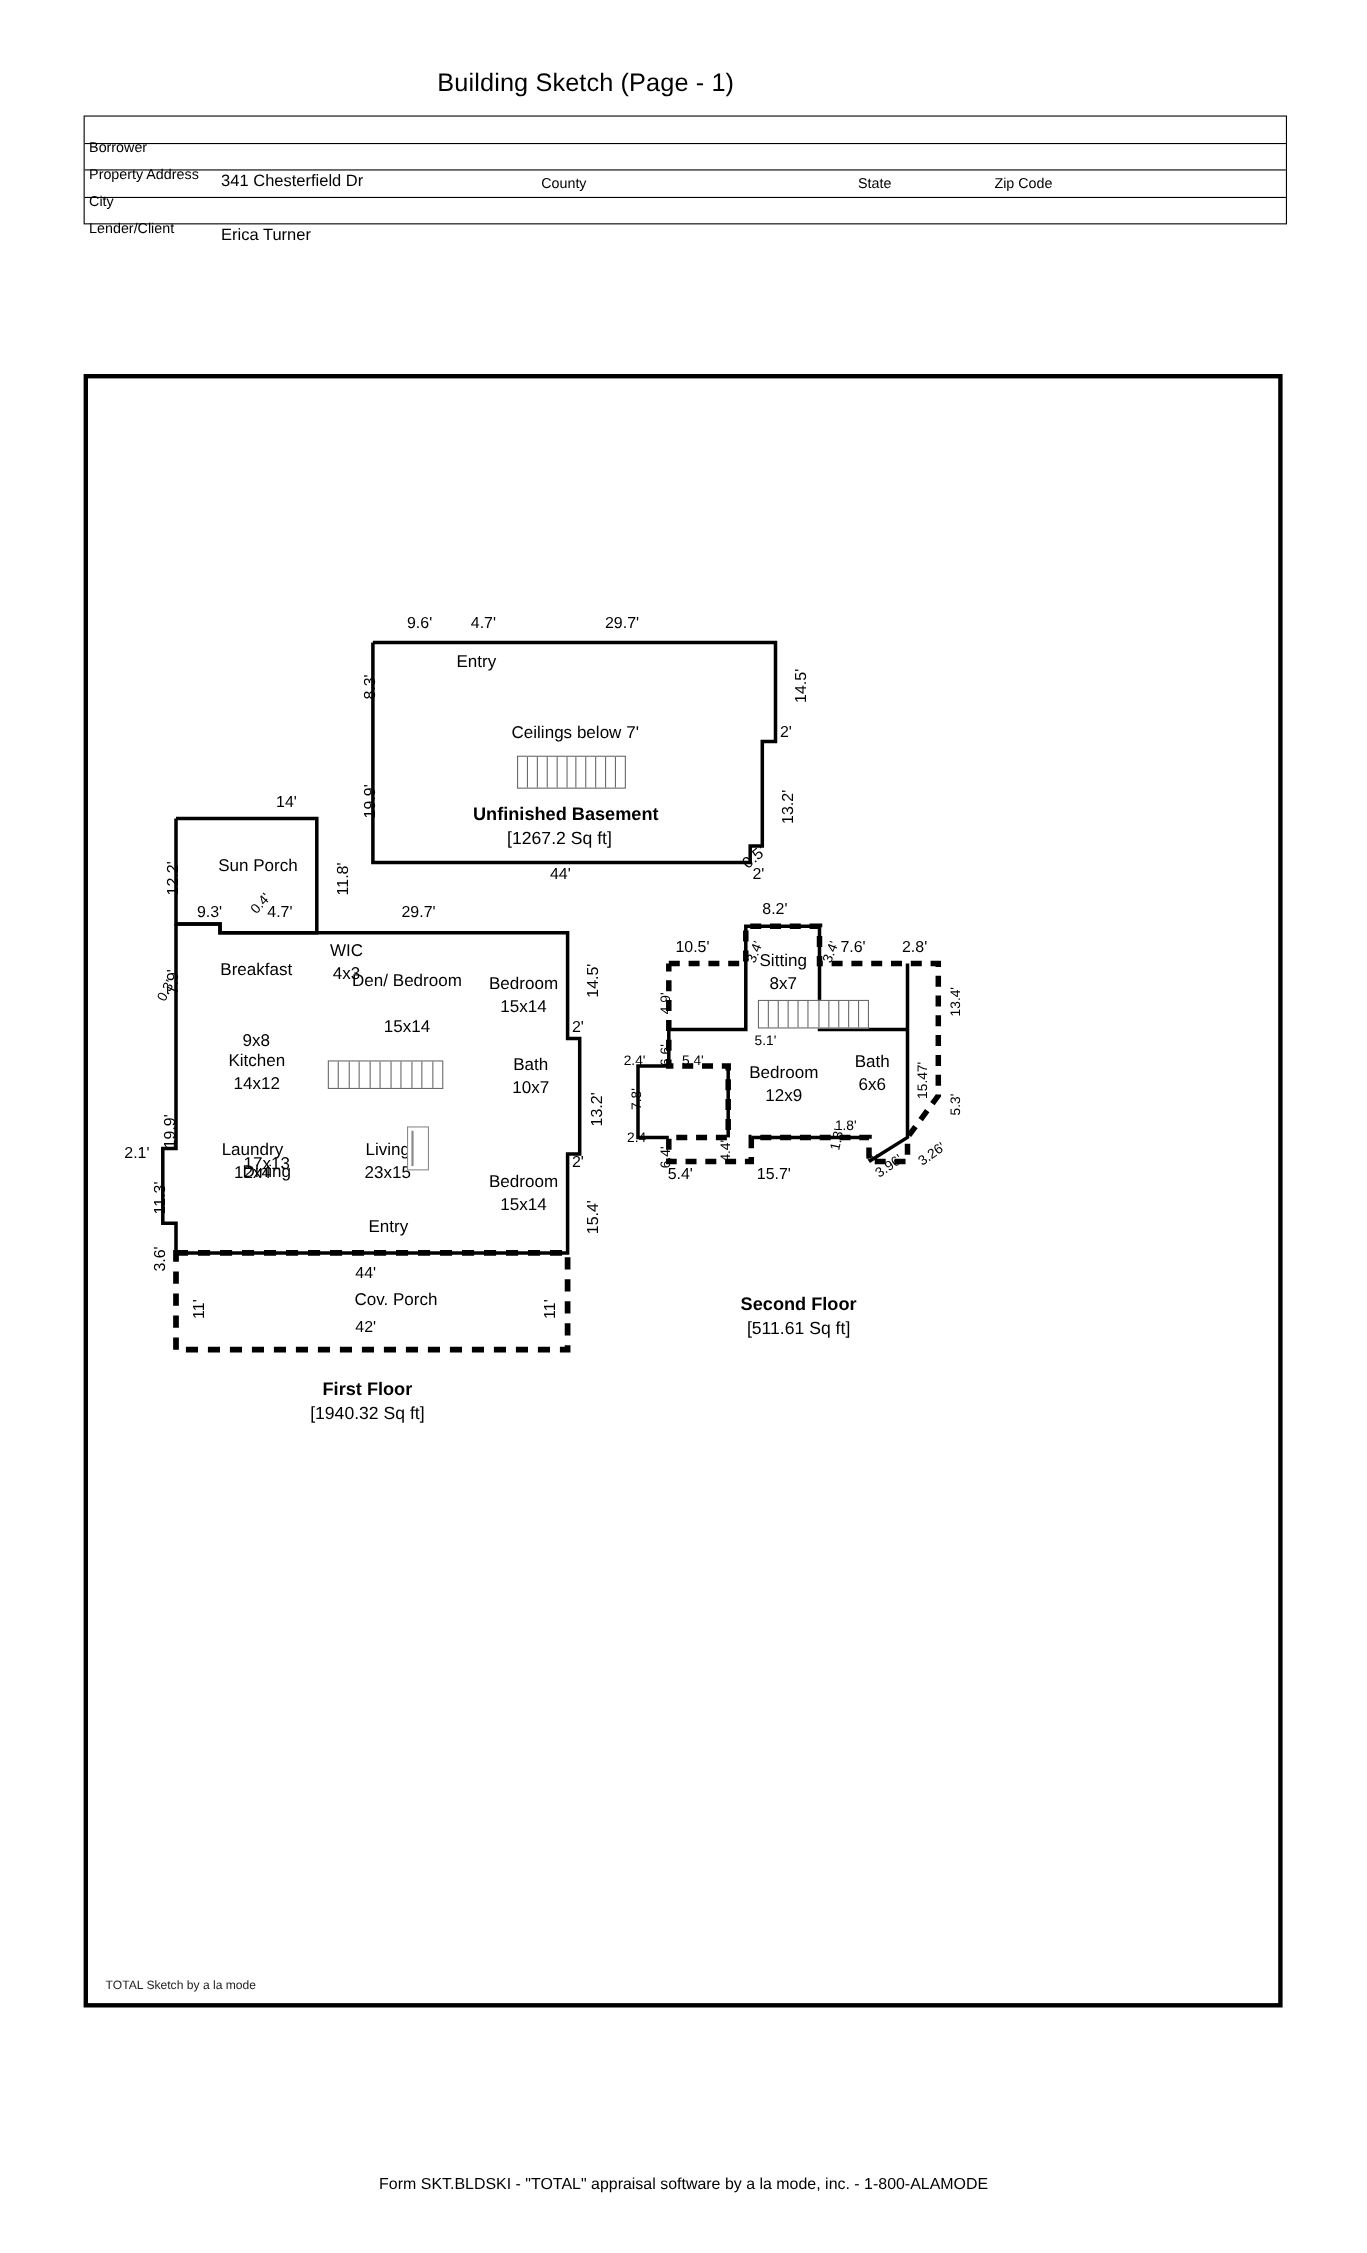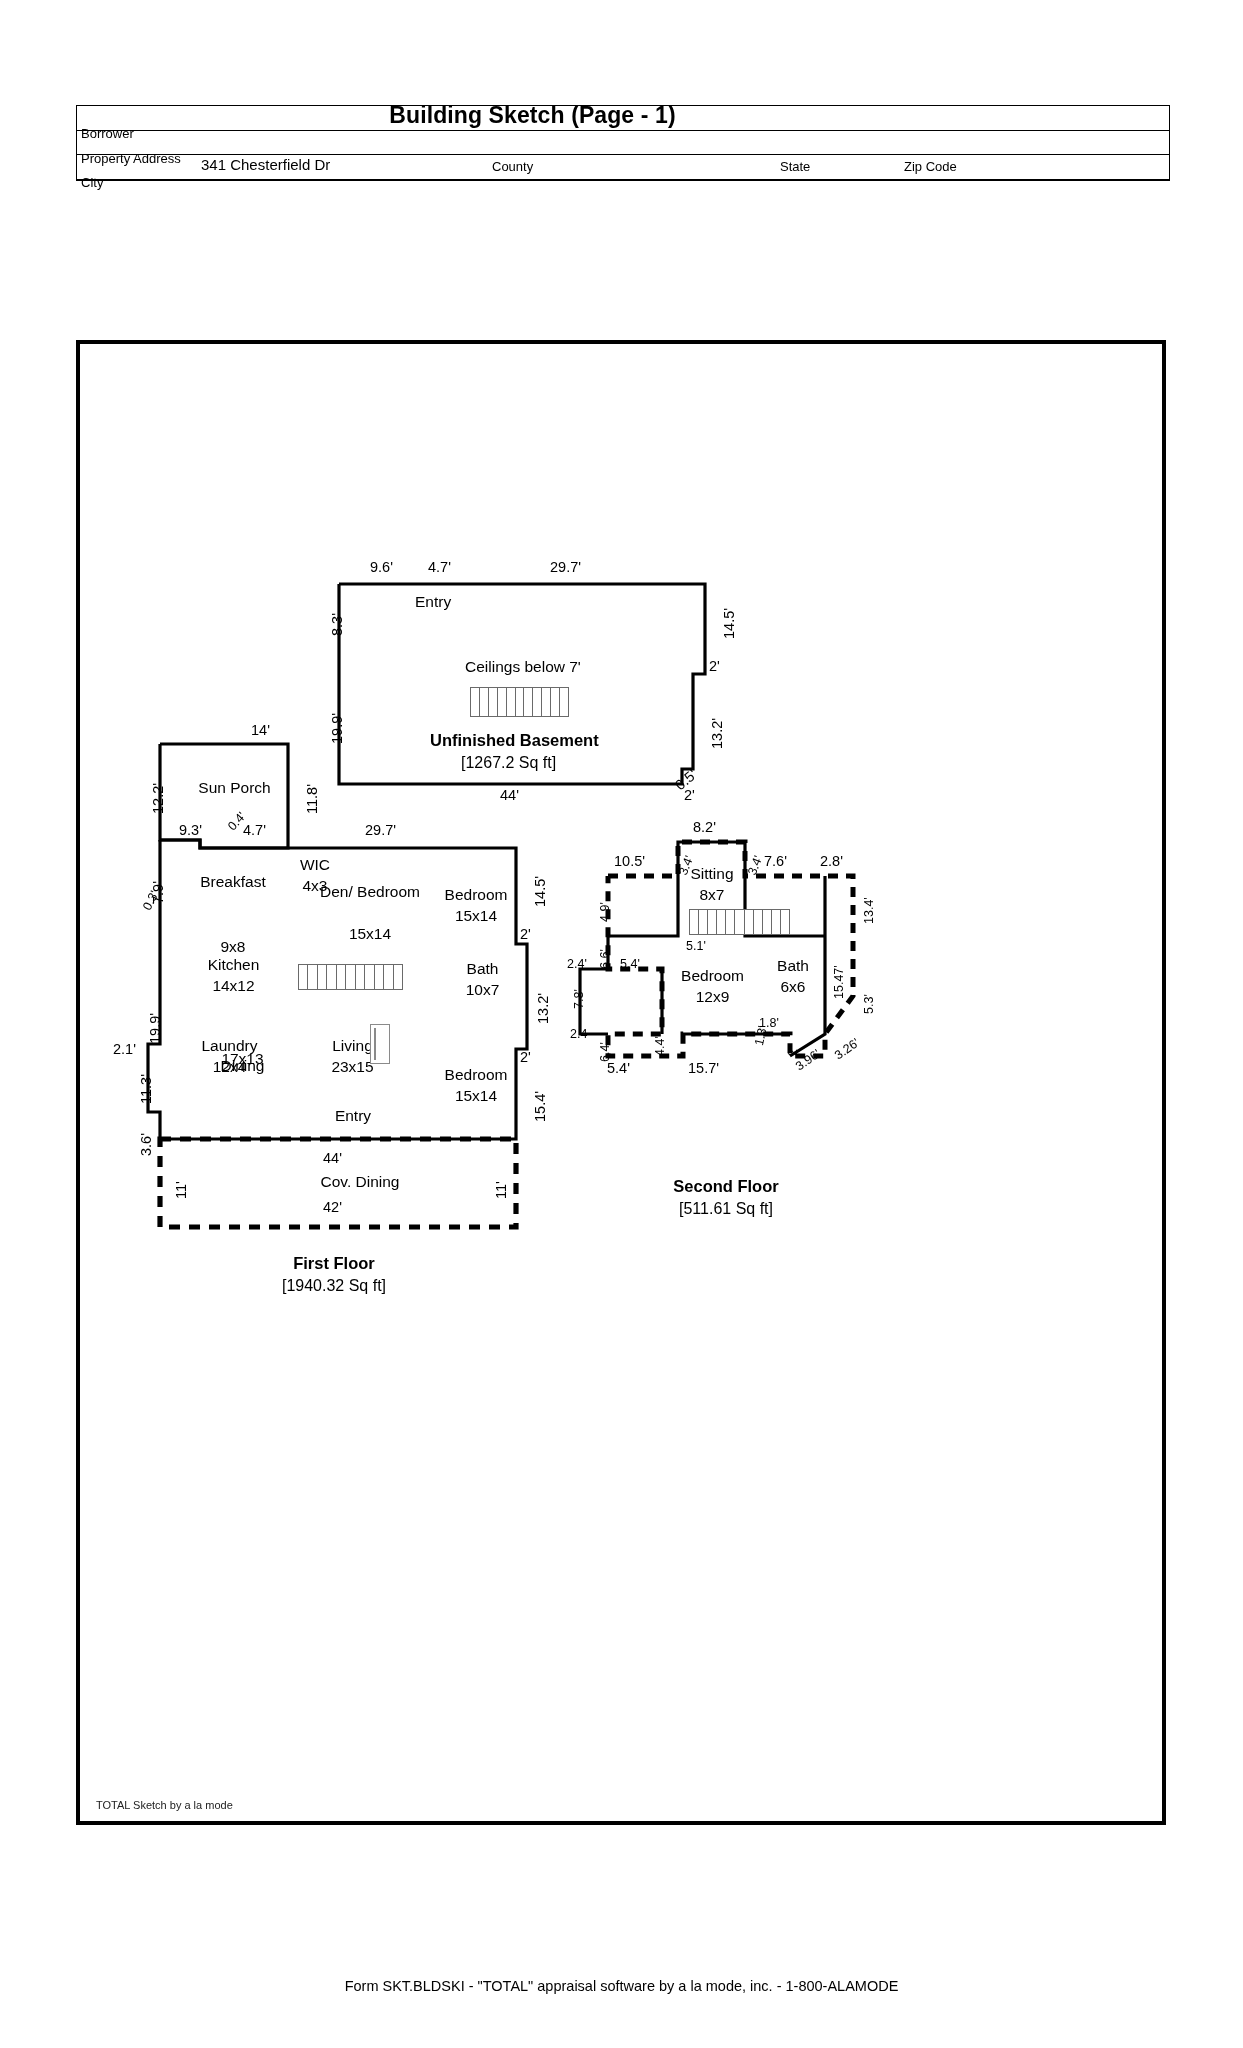--- a/index.html
+++ b/index.html
@@ -8,24 +8,23 @@
     width:1243px;height:2048px;position:relative;
     font-family:"Liberation Sans", sans-serif;
     color:#000;
     -webkit-font-smoothing:antialiased;
   }
 
   
   #doc-title{
     position:absolute;left:0;top:62px;width:1065px;
     text-align:center;
-    font-size:23px;font-weight:bold;
+    font-size:23px;font-weight:normal;
     font-family:"Liberation Sans", sans-serif;
     letter-spacing:.1px;
-    margin-top:40px;
   }
 
   
   #hdr{
     position:absolute;left:76px;top:105px;width:1092px;
     border:1.5px solid #000;
     border-collapse:collapse;
     font-size:13.5px;
   }
   #hdr .row{
@@ -121,20 +120,24 @@
     <span class="lbl lbl-w1">Property Address</span>
     <span class="val">341 Chesterfield Dr</span>
   </div>
   <div class="row">
     <span class="lbl lbl-w1">City</span>
     <span class="val"></span>
     <span class="mid-lbl" style="left:415px;">County</span>
     <span class="mid-lbl" style="left:703px;">State</span>
     <span class="mid-lbl" style="left:827px;">Zip Code</span>
   </div>
+  <div class="row last">
+    <span class="lbl lbl-w1">Lender/Client</span>
+    <span class="val">Erica Turner</span>
+  </div>
 </div>
 
 <div id="sketch-frame">
 
   <div>
     <svg width="1080" height="1480" viewBox="0 0 1080 1480" aria-hidden="true">
 
       <polyline points="259,240 625,240 625,330 613,330 613,425 602,425 602,440 259,440 259,240" fill="none" stroke="#000" stroke-width="3.2" stroke-linejoin="miter"></polyline>
     </svg>
 
@@ -234,21 +237,21 @@
     <span class="room" style="left:215px;top:692px;width:115px;">Living</span>
     <span class="room" style="left:215px;top:713px;width:115px;">23x15</span>
 
     <span class="room" style="left:105px;top:712px;width:115px;">Dining</span>
     <span class="room" style="left:105px;top:705px;width:115px;">17x13</span>
 
     <span class="room" style="left:336px;top:721px;width:120px;">Bedroom</span>
     <span class="room" style="left:336px;top:742px;width:120px;">15x14</span>
 
     <span class="room" style="left:218px;top:762px;width:110px;">Entry</span>
-    <span class="room" style="left:215px;top:828px;width:130px;">Cov. Dining</span>
+    <span class="room" style="left:215px;top:828px;width:130px;">Cov. Porch</span>
 
     <div class="stairs" style="left:218px;top:620px;width:105px;height:26px;">
       <i></i>
         <i></i>
         <i></i>
         <i></i>
         <i></i>
         <i></i>
         <i></i>
         <i></i>

